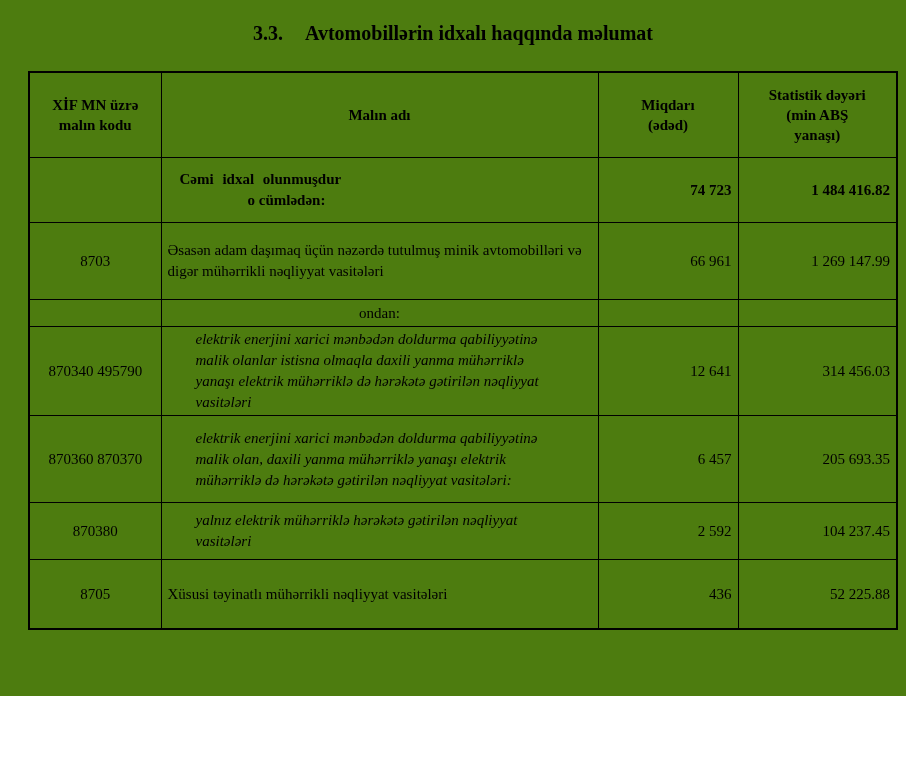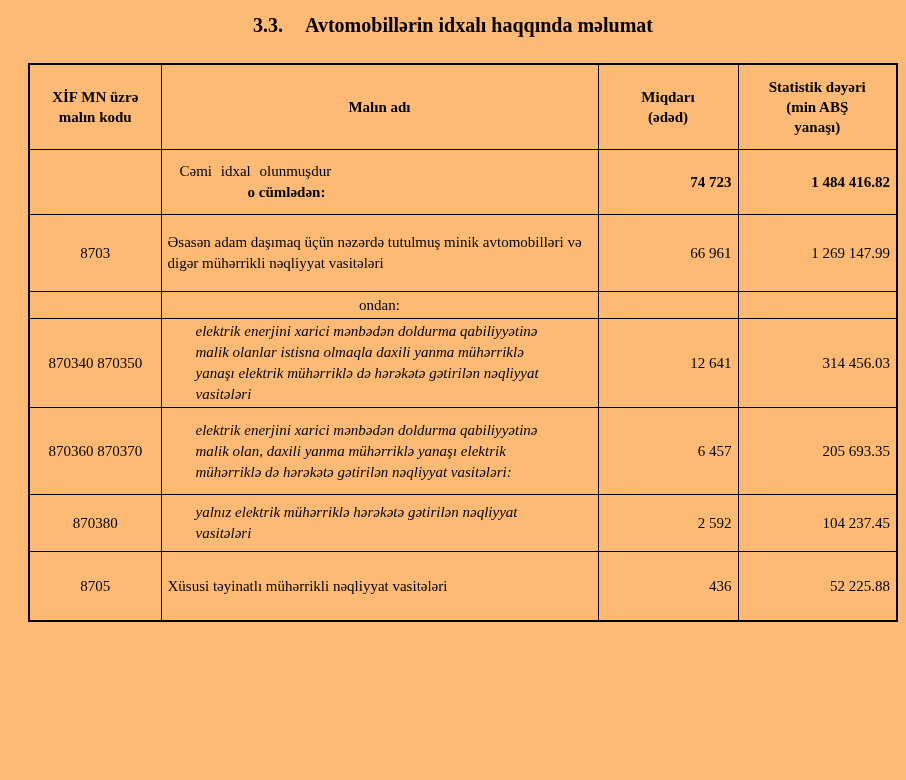--- a/index.html
+++ b/index.html
@@ -4,24 +4,24 @@
 <style>
   html, body {
     margin: 0;
     padding: 0;
     background: #ffffff;
     color: #000000;
     font-family: "Liberation Serif", serif;
   }
   .page {
     width: 906px;
-    height: 780px;
+    height: 696px;
     box-sizing: border-box;
-    padding: 14px 0 0 0;
-    background: #fdba74;
+    padding: 22px 0 0 0;
+    background: #4d7c0f;
   }
   .doc-title {
     width: 906px;
     text-align: center;
     font-size: 20px;
     font-weight: bold;
     margin: 0 0 26px 0;
   }
   .doc-title .num { margin-right: 22px; }
 
@@ -57,21 +57,21 @@
     padding-right: 6px;
     line-height: 1.4;
   }
   td.num {
     text-align: right;
     padding-right: 10px;
   }
   
   tr.r-total td { height: 60px; }
   tr.r-total td.name { padding-left: 18px; }
-  tr.r-total .total-line { font-weight: normal; word-spacing: 5px; }
+  tr.r-total .total-line { font-weight: bold; word-spacing: 5px; }
   tr.r-total .total-sub  { font-weight: bold; margin-left: 68px; word-spacing: normal; }
   tr.r-total td.num { font-weight: bold; margin-left: 18px; }
 
   tr.r-8702 td   { height: 82px; }
   tr.r-8703 td   { height: 72px; }
   tr.r-ondan td  { height: 22px; }
   tr.r-ondan td.name { text-align: center; padding-left: 6px; }
   tr.r-870340 td { height: 82px; }
   tr.r-870360 td { height: 82px; }
   tr.r-870380 td { height: 52px; }
@@ -133,21 +133,21 @@
       </tr>
 
       <tr class="r-ondan">
         <td class="code"></td>
         <td class="name">ondan:</td>
         <td class="num"></td>
         <td class="num"></td>
       </tr>
 
       <tr class="r-870340 sub-row">
-        <td class="code">870340 870350</td>
+        <td class="code">870340 495790</td>
         <td class="name">elektrik enerjini xarici mənbədən doldurma qabiliyyətinə malik olanlar istisna olmaqla daxili yanma mühərriklə yanaşı elektrik mühərriklə də hərəkətə gətirilən nəqliyyat vasitələri</td>
         <td class="num">12 641</td>
         <td class="num">314 456.03</td>
       </tr>
 
       <tr class="r-870360 sub-row">
         <td class="code">870360 870370</td>
         <td class="name">elektrik enerjini xarici mənbədən doldurma qabiliyyətinə malik olan, daxili yanma mühərriklə yanaşı elektrik mühərriklə də hərəkətə gətirilən nəqliyyat vasitələri:</td>
         <td class="num">6 457</td>
         <td class="num">205 693.35</td>

